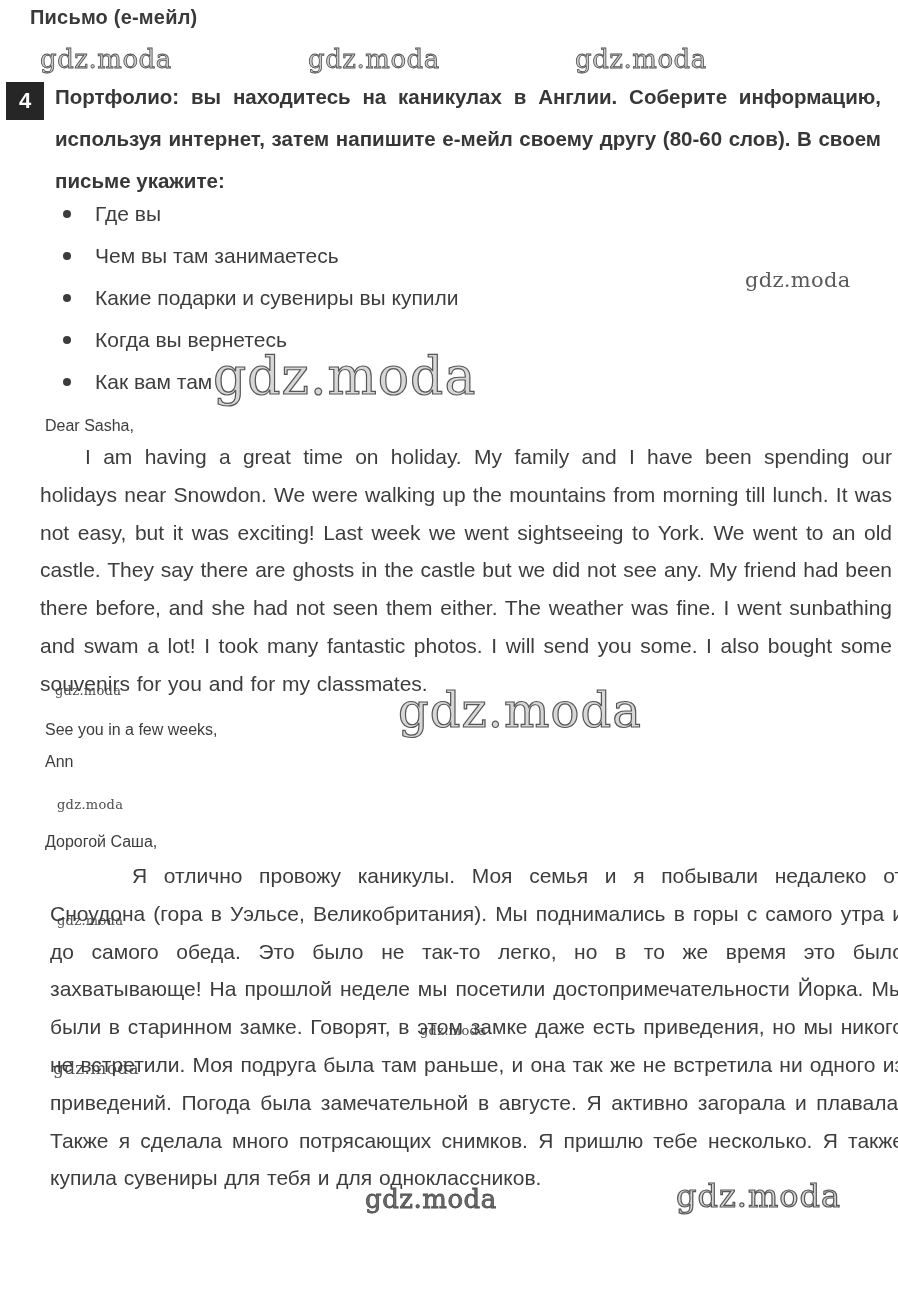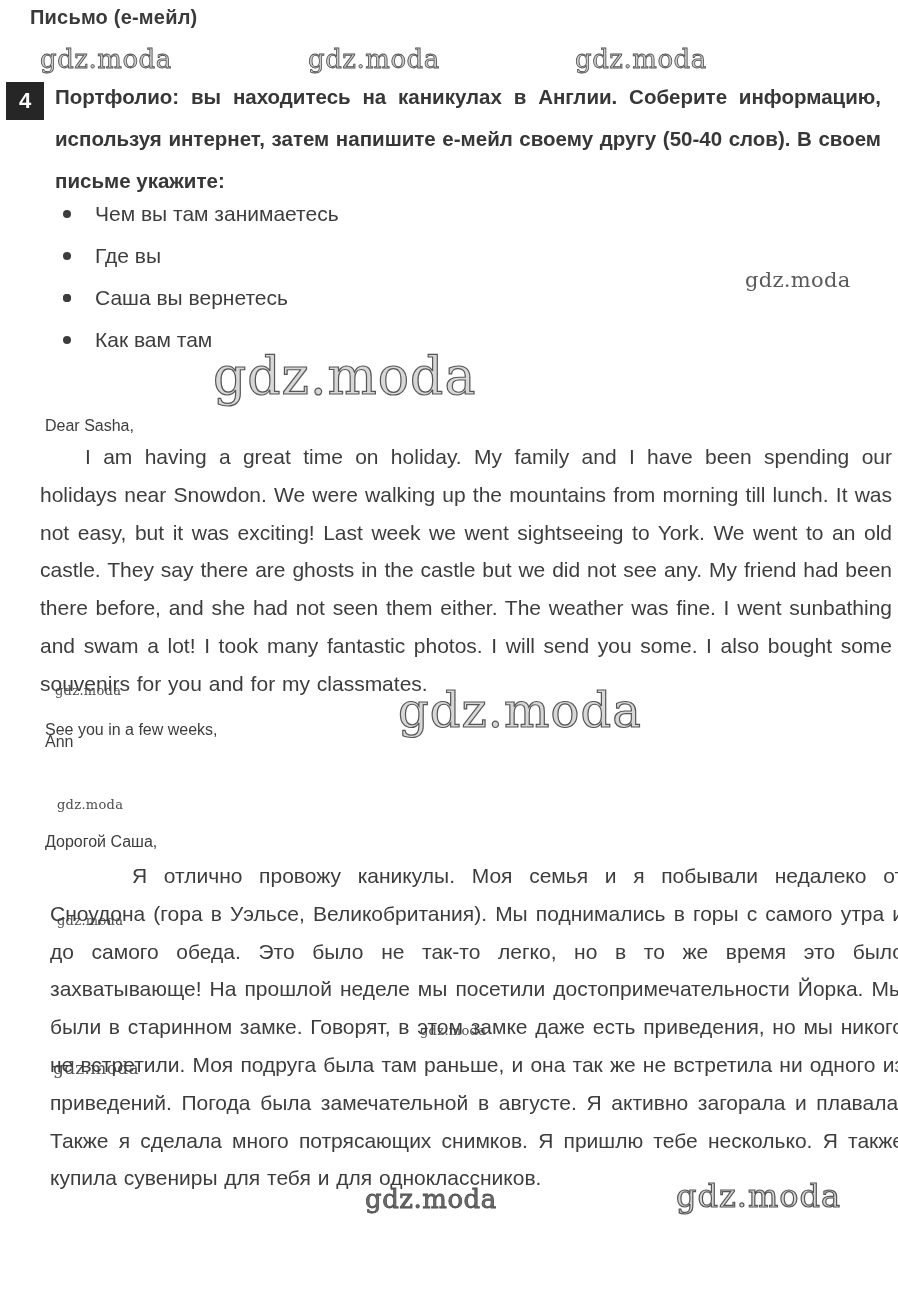--- a/index.html
+++ b/index.html
@@ -90,41 +90,41 @@
 
 <div class="page">
 
   <h1 class="title">Письмо (е-мейл)</h1>
 
   <span class="wm wm-outline-sm" style="left:40px;  top:46px; font-size:26px;">gdz.moda</span>
   <span class="wm wm-outline-sm" style="left:308px; top:46px; font-size:26px;">gdz.moda</span>
   <span class="wm wm-outline-sm" style="left:575px; top:46px; font-size:26px;">gdz.moda</span>
 
   <div class="badge">4</div>
-  <p class="task-text">Портфолио: вы находитесь на каникулах в Англии. Соберите информацию, используя интернет, затем напишите е-мейл своему другу (50-40 слов). В своем письме укажите:</p>
+  <p class="task-text">Портфолио: вы находитесь на каникулах в Англии. Соберите информацию, используя интернет, затем напишите е-мейл своему другу (80-60 слов). В своем письме укажите:</p>
 
   <ul class="bullets">
+    <li><span class="dot"></span><span>Где вы</span></li>
     <li><span class="dot"></span><span>Чем вы там занимаетесь</span></li>
-    <li><span class="dot"></span><span>Где вы</span></li>
-    <li><span class="dot"></span></li>
-    <li><span class="dot"></span><span>Саша вы вернетесь</span></li>
+    <li><span class="dot"></span><span>Какие подарки и сувениры вы купили</span></li>
+    <li><span class="dot"></span><span>Когда вы вернетесь</span></li>
     <li><span class="dot"></span><span>Как вам там</span></li>
   </ul>
 
   <span class="wm wm-solid" style="left:745px; top:270px; font-size:21px; color:#5a5a5a;">gdz.moda</span>
   <span class="wm wm-outline" style="left:213px; top:350px; font-size:52px;">gdz.moda</span>
 
   <p class="line" style="top:394px;">Dear Sasha,</p>
   <p class="para en">I am having a great time on holiday. My family and I have been spending our holidays near Snowdon. We were walking up the mountains from morning till lunch. It was not easy, but it was exciting! Last week we went sightseeing to York. We went to an old castle. They say there are ghosts in the castle but we did not see any. My friend had been there before, and she had not seen them either. The weather was fine. I went sunbathing and swam a lot! I took many fantastic photos. I will send you some. I also bought some souvenirs for you and for my classmates.</p>
 
   <span class="wm wm-solid" style="left:55px; top:684px; font-size:13px;">gdz.moda</span>
   <span class="wm wm-outline" style="left:398px; top:686px; font-size:48px;">gdz.moda</span>
 
   <p class="line" style="top:698px;">See you in a few weeks,</p>
-  <p class="line" style="top:710px;">Ann</p>
+  <p class="line" style="top:730px;">Ann</p>
 
   <span class="wm wm-solid" style="left:57px; top:798px; font-size:13px;">gdz.moda</span>
   <p class="line" style="top:810px;">Дорогой Саша,</p>
 
   <span class="wm wm-solid" style="left:57px;  top:914px;  font-size:13px;">gdz.moda</span>
   <span class="wm wm-solid" style="left:420px; top:1024px; font-size:13px;">gdz.moda</span>
   <span class="wm wm-solid" style="left:53px;  top:1060px; font-size:17px;">gdz.moda</span>
 
   <p class="para ru">Я отлично провожу каникулы. Моя семья и я побывали недалеко от Сноудона (гора в Уэльсе, Великобритания). Мы поднимались в горы с самого утра и до самого обеда. Это было не так-то легко, но в то же время это было захватывающе! На прошлой неделе мы посетили достопримечательности Йорка. Мы были в старинном замке. Говорят, в этом замке даже есть приведения, но мы никого не встретили. Моя подруга была там раньше, и она так же не встретила ни одного из приведений. Погода была замечательной в августе. Я активно загорала и плавала. Также я сделала много потрясающих снимков. Я пришлю тебе несколько. Я также купила сувениры для тебя и для одноклассников.</p>
 

